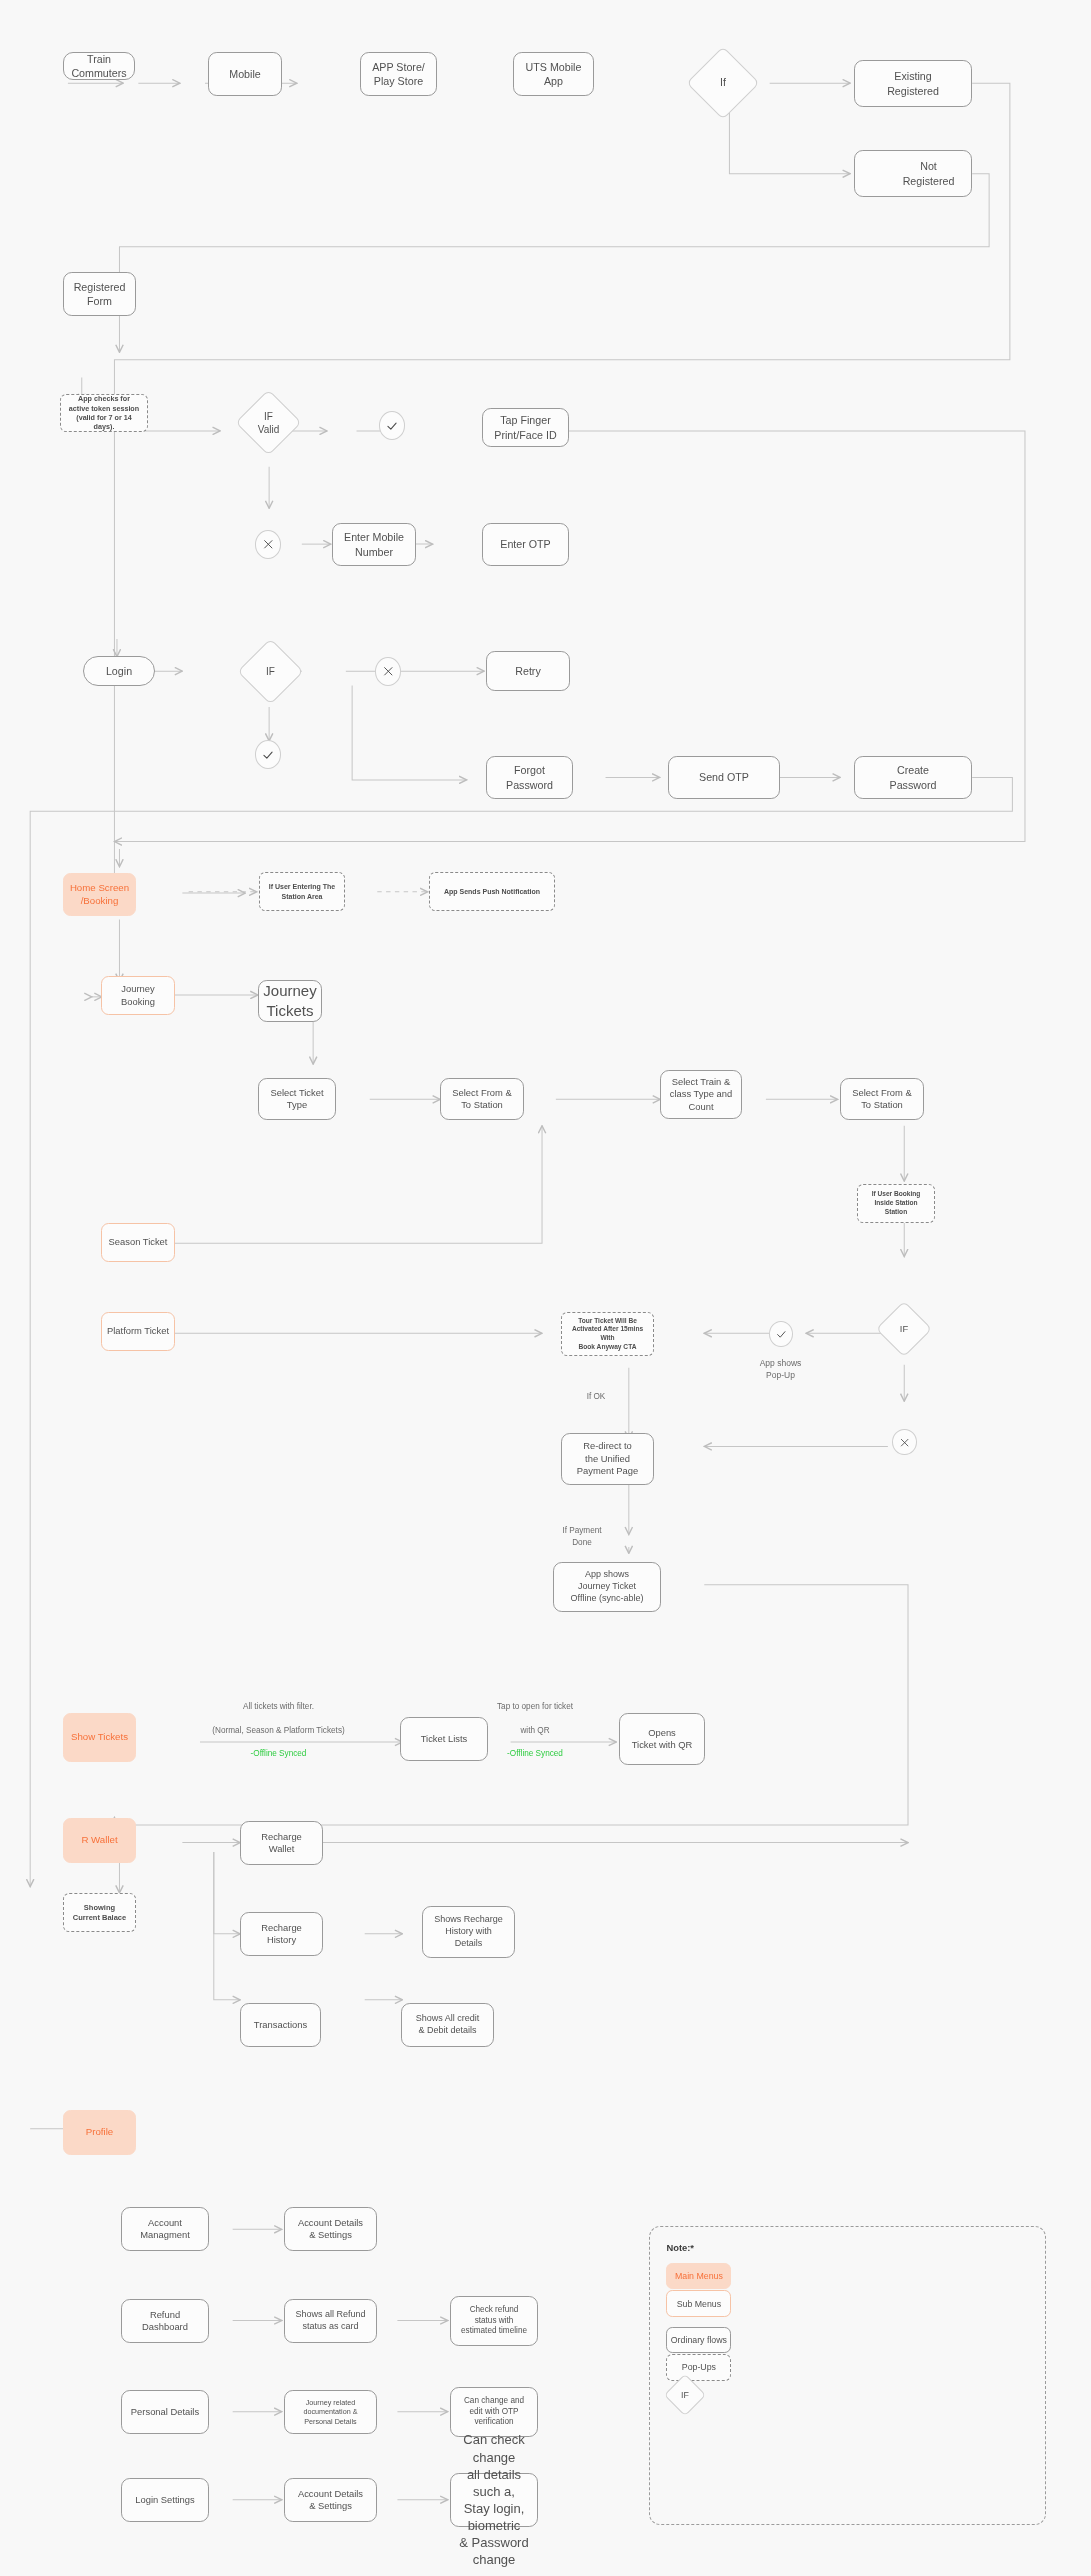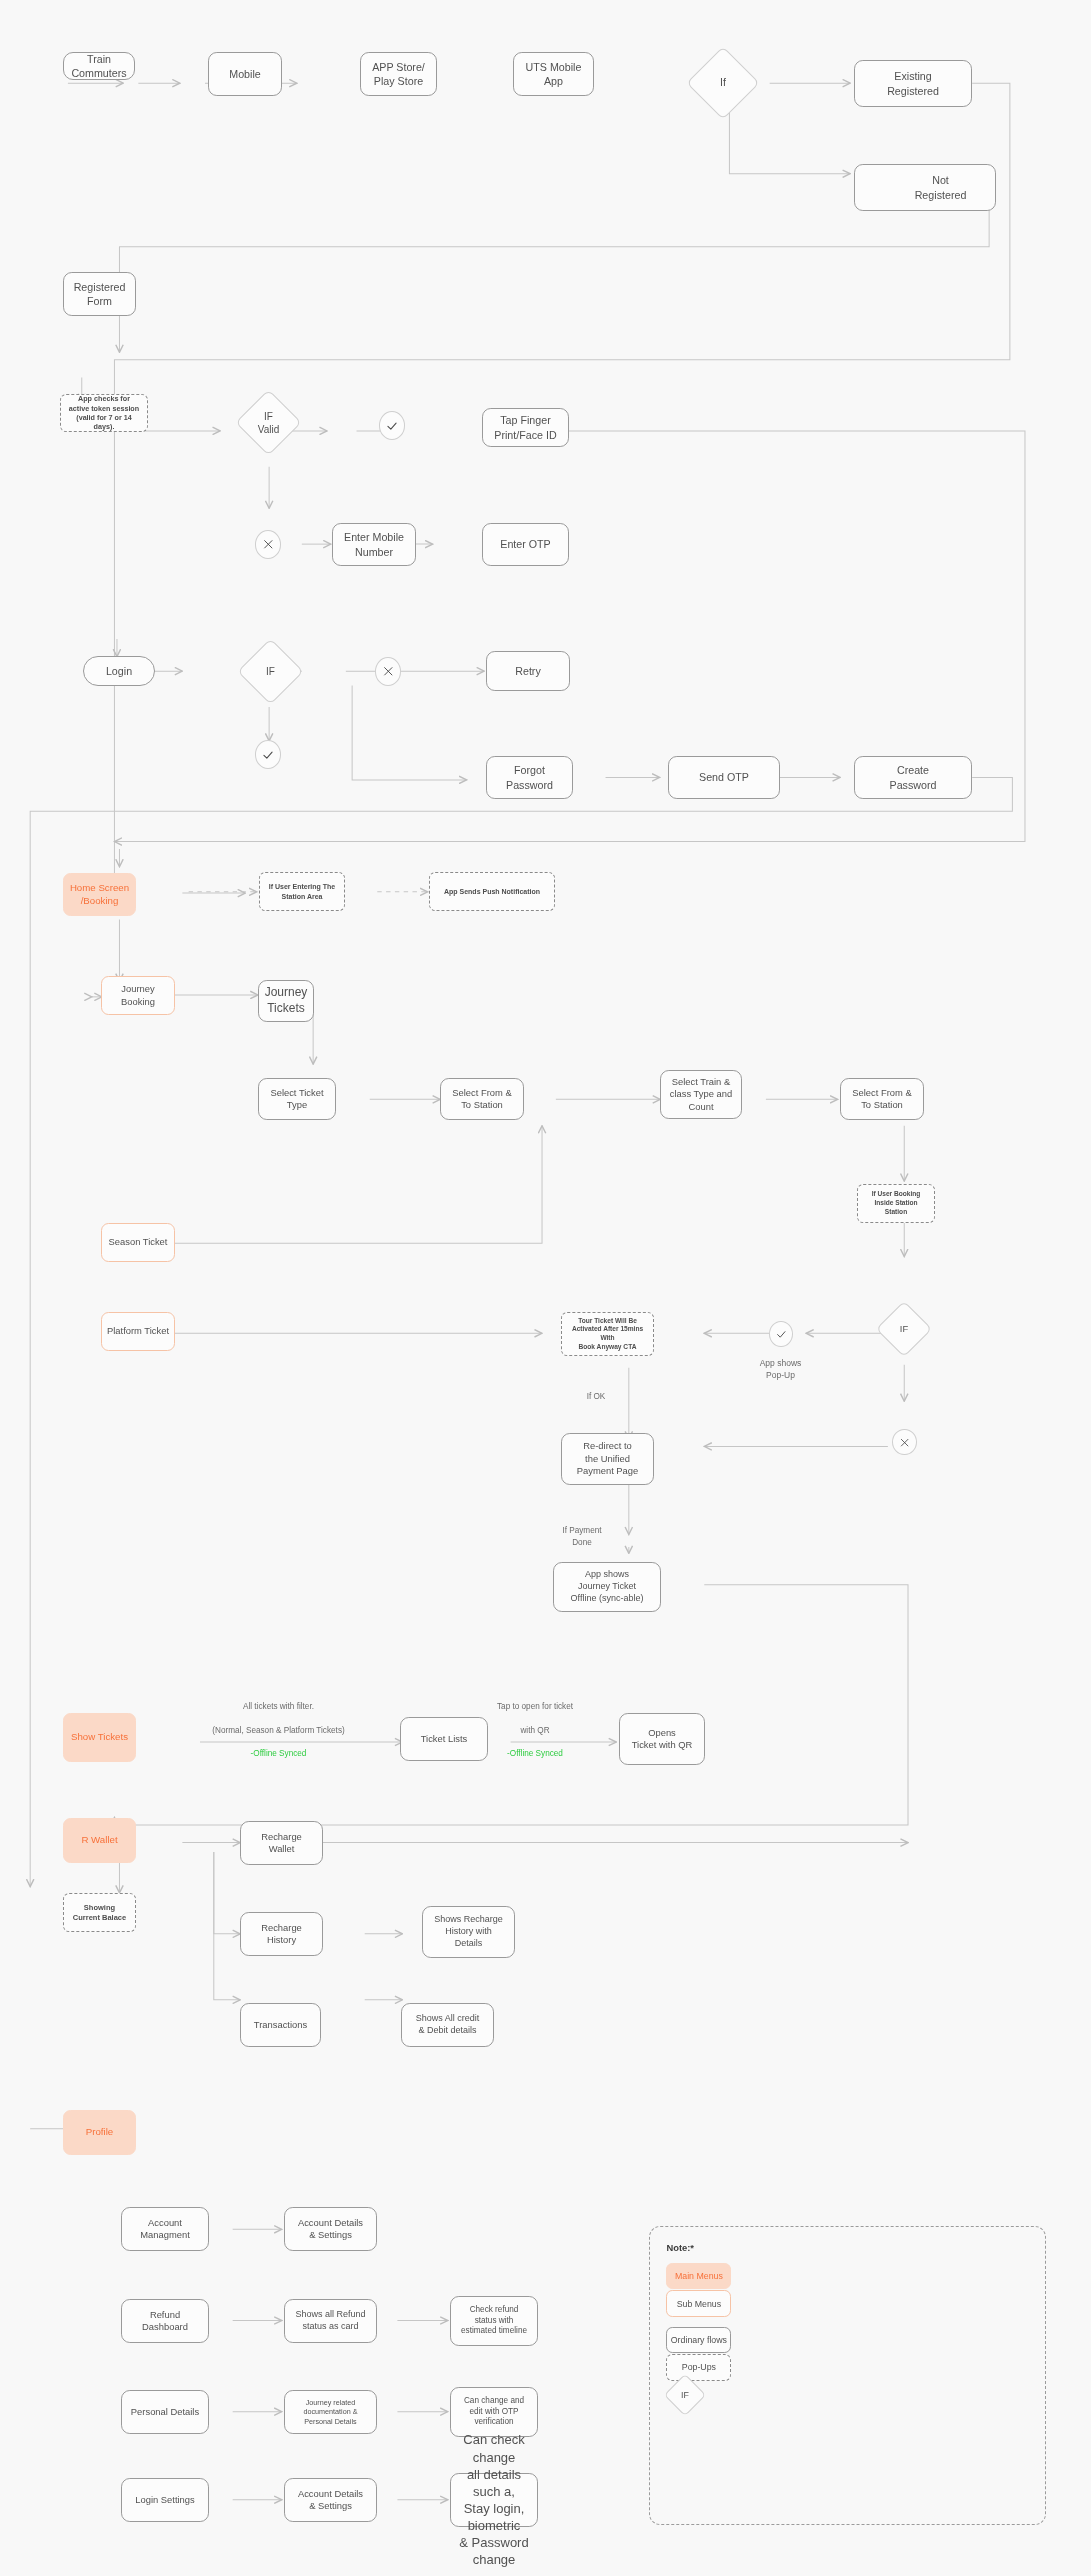--- a/index.html
+++ b/index.html
@@ -227,21 +227,21 @@
 <div class="node" style="left:513px;top:52px;width:81px;height:44px;">UTS Mobile
 App</div>
 
 <div class="diamond" style="left:697px;top:57px;width:52px;height:52px;">
   <span>If</span>
 </div>
 
 <div class="node" style="left:854px;top:60px;width:118px;height:47px;">Existing
 Registered</div>
 
-<div class="node" style="left:854px;top:164px;width:142px;height:47px;padding-left:36px;">Not
+<div class="node" style="left:854px;top:150px;width:118px;height:47px;padding-left:36px;">Not
 Registered</div>
 
 <div class="node" style="left:63px;top:272px;width:73px;height:44px;">Registered
 Form</div>
 
 <div class="node dashed" style="left:60px;top:394px;width:88px;height:38px;font-size:7.2px;line-height:1.3;">App checks for
 active token session
 (valid for 7 or 14
 days).</div>
 
@@ -301,21 +301,21 @@
 <div class="node main" style="left:63px;top:873px;width:73px;height:43px;font-size:9.7px;">Home Screen
 /Booking</div>
 
 <div class="node dashed" style="left:259px;top:872px;width:86px;height:39px;font-size:7px;">If User Entering The
 Station Area</div>
 
 <div class="node dashed" style="left:429px;top:872px;width:126px;height:39px;font-size:7px;">App Sends Push Notification</div>
 
 <div class="node sub" style="left:101px;top:976px;width:74px;height:39px;font-size:9.4px;">Journey Booking</div>
 
-<div class="node" style="left:258px;top:980px;width:56px;height:42px;font-size:12px;">Journey Tickets</div>
+<div class="node" style="left:258px;top:980px;width:64px;height:42px;font-size:15px;">Journey Tickets</div>
 
 <div class="node" style="left:258px;top:1078px;width:78px;height:42px;font-size:9.4px;">Select Ticket
 Type</div>
 
 <div class="node" style="left:440px;top:1078px;width:84px;height:42px;font-size:9.4px;">Select From &amp;
 To Station</div>
 
 <div class="node" style="left:660px;top:1070px;width:82px;height:49px;font-size:9.4px;">Select Train &amp;
 class Type and
 Count</div>

